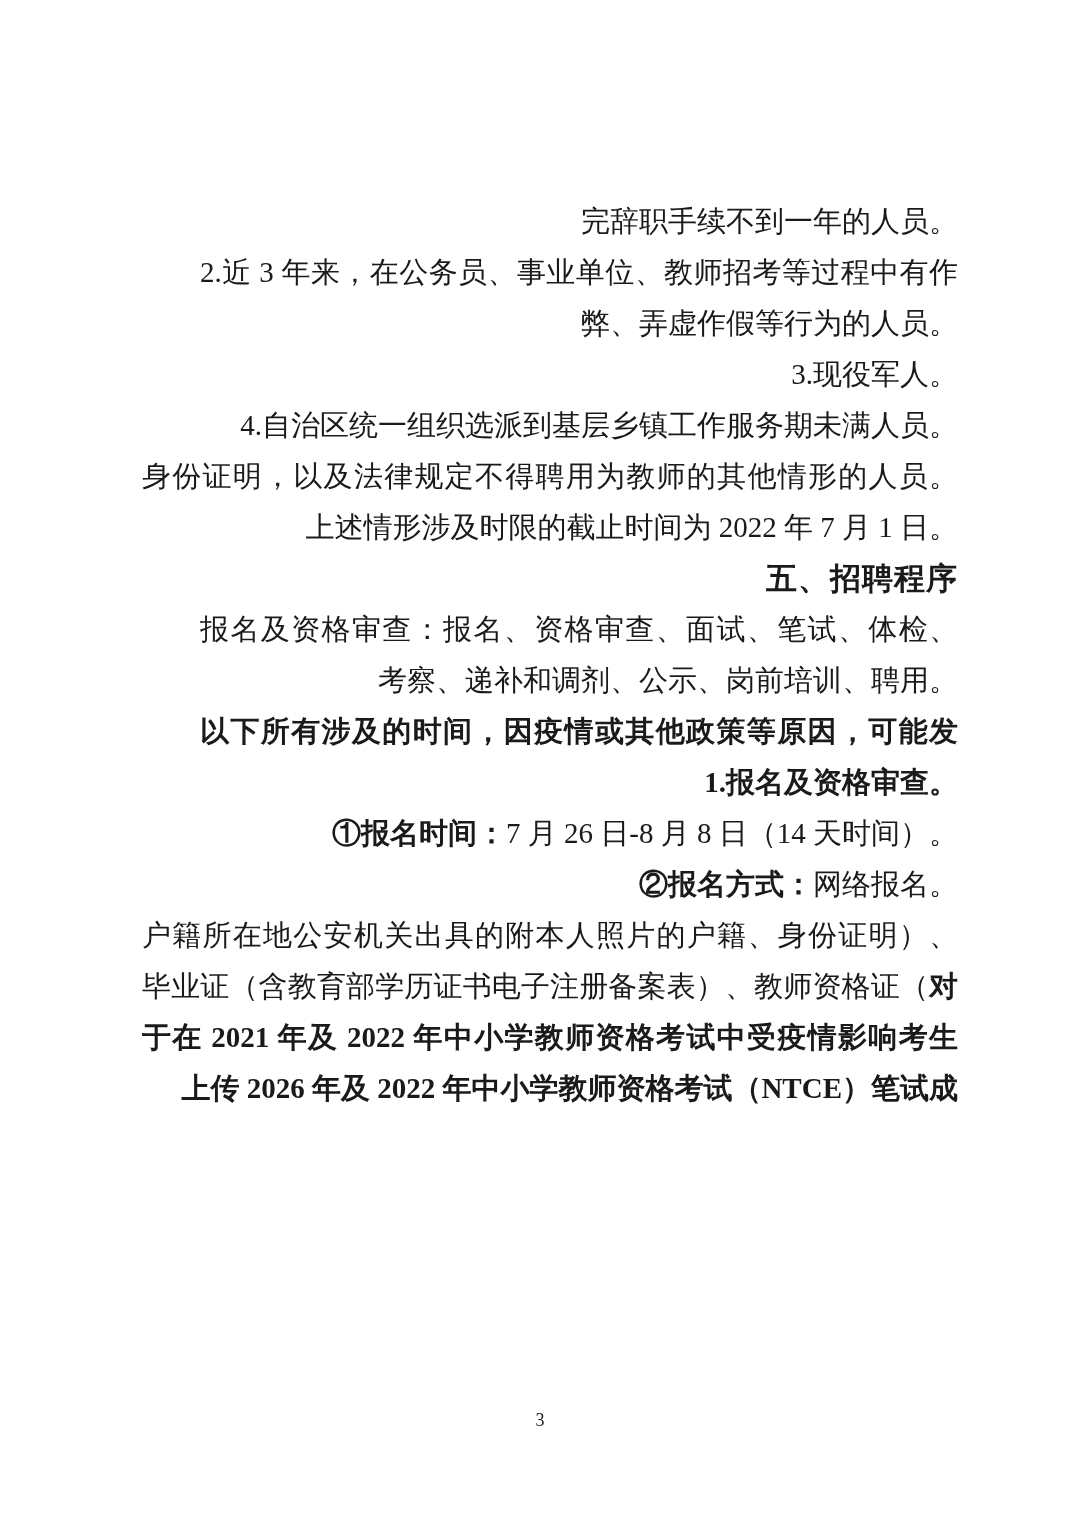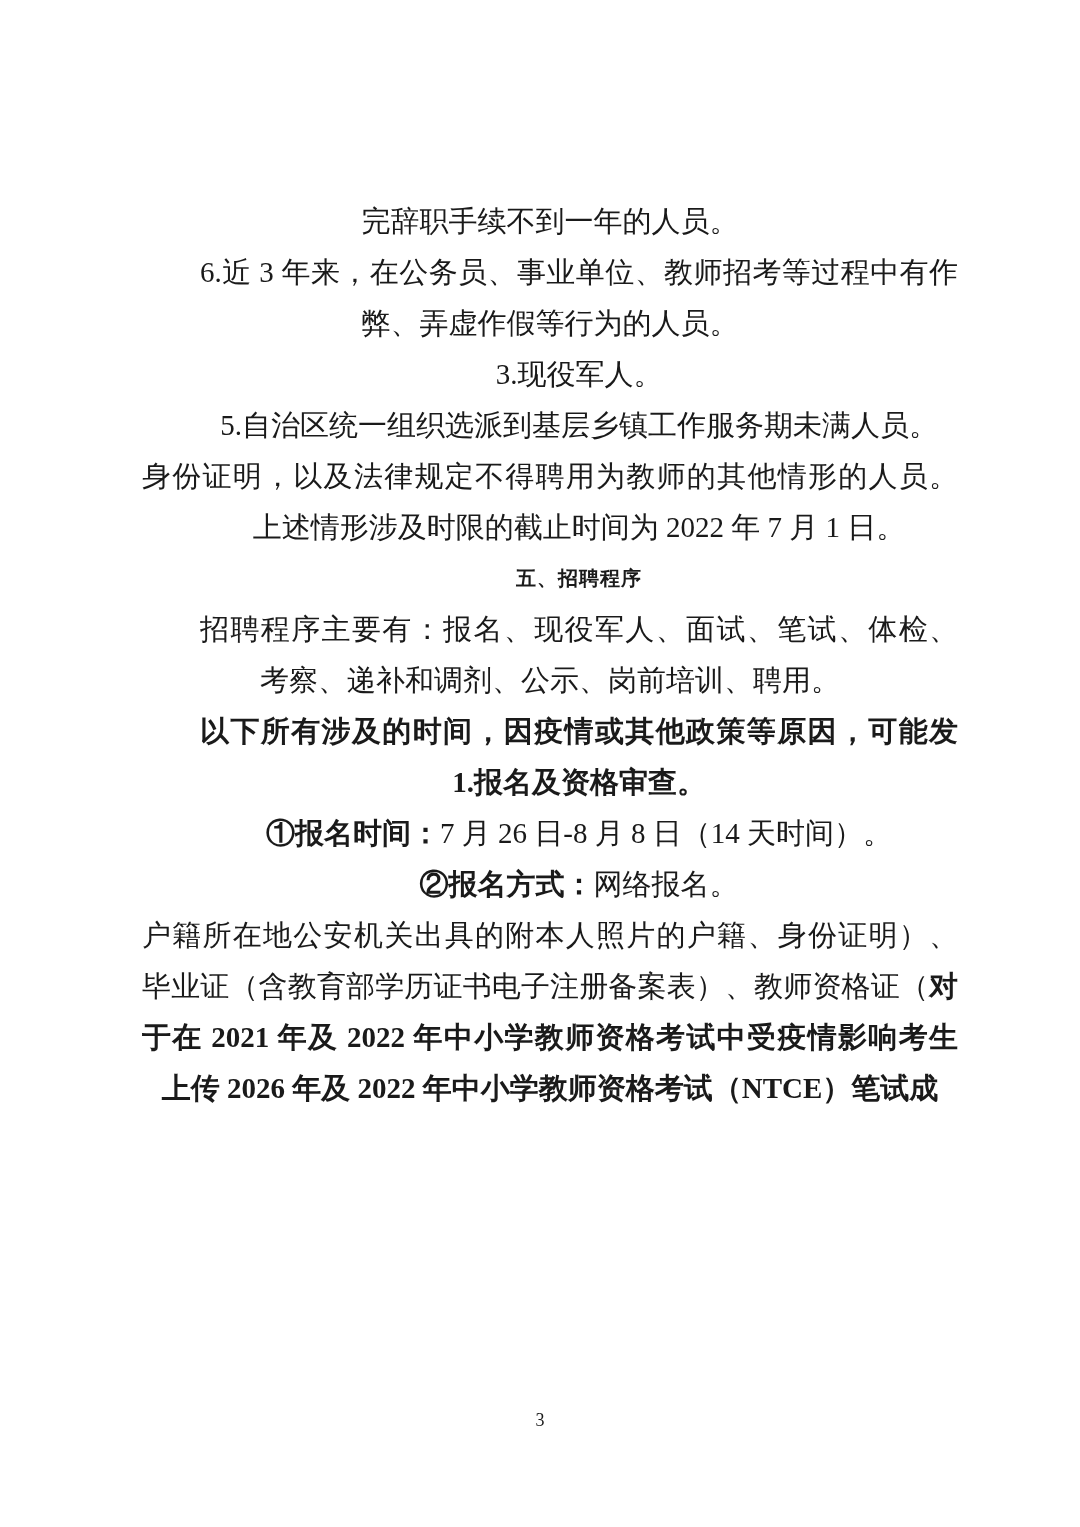--- a/index.html
+++ b/index.html
@@ -19,35 +19,35 @@
   .doc {
     position: absolute;
     left: 142px;
     top: 196px;
     width: 816px;
   }
   .line {
     font-size: 29px;
     height: 51px;
     line-height: 51px;
-    text-align: center;
+    text-align: right;
     white-space: nowrap;
   }
   .line.justify {
     white-space: normal;
     text-align: justify;
     text-align-last: justify;
     text-justify: inter-character;
   }
   .line.indent {
     padding-left: 58px;
   }
   .line.heading {
     font-family: "Liberation Sans", "DejaVu Sans", sans-serif;
-    font-size: 20px;
+    font-size: 31px;
     font-weight: 700;
     letter-spacing: 1px;
   }
   .seg { font-weight: 400; }
   .seg.bold { font-weight: 700; }
   .page-number {
     position: absolute;
     left: 0;
     top: 1408px;
     width: 1080px;
@@ -56,28 +56,28 @@
     line-height: 24px;
     color: #1a1a1a;
   }
 </style>
 </head>
 <body>
 
 <div class="page">
   <div class="doc">
       <div class="line"><span class="seg">完辞职手续不到一年的人员。</span></div>
-      <div class="line indent justify"><span class="seg">6.近 3 年来，在公务员、事业单位、教师招考等过程中有作</span></div>
+      <div class="line indent justify"><span class="seg">2.近 3 年来，在公务员、事业单位、教师招考等过程中有作</span></div>
       <div class="line"><span class="seg">弊、弄虚作假等行为的人员。</span></div>
       <div class="line indent"><span class="seg">3.现役军人。</span></div>
-      <div class="line indent"><span class="seg">5.自治区统一组织选派到基层乡镇工作服务期未满人员。</span></div>
+      <div class="line indent"><span class="seg">4.自治区统一组织选派到基层乡镇工作服务期未满人员。</span></div>
       <div class="line justify"><span class="seg">身份证明，以及法律规定不得聘用为教师的其他情形的人员。</span></div>
       <div class="line indent"><span class="seg">上述情形涉及时限的截止时间为 2022 年 7 月 1 日。</span></div>
       <div class="line indent heading"><span class="seg bold">五、招聘程序</span></div>
-      <div class="line indent justify"><span class="seg">招聘程序主要有：报名、现役军人、面试、笔试、体检、</span></div>
+      <div class="line indent justify"><span class="seg">报名及资格审查：报名、资格审查、面试、笔试、体检、</span></div>
       <div class="line"><span class="seg">考察、递补和调剂、公示、岗前培训、聘用。</span></div>
       <div class="line indent justify"><span class="seg bold">以下所有涉及的时间，因疫情或其他政策等原因，可能发</span></div>
       <div class="line indent"><span class="seg bold">1.报名及资格审查。</span></div>
       <div class="line indent"><span class="seg bold">①报名时间：</span><span class="seg">7 月 26 日-8 月 8 日（14 天时间）。</span></div>
       <div class="line indent"><span class="seg bold">②报名方式：</span><span class="seg">网络报名。</span></div>
       <div class="line justify"><span class="seg">户籍所在地公安机关出具的附本人照片的户籍、身份证明）、</span></div>
       <div class="line justify"><span class="seg">毕业证（含教育部学历证书电子注册备案表）、教师资格证（</span><span class="seg bold">对</span></div>
       <div class="line justify"><span class="seg bold">于在 2021 年及 2022 年中小学教师资格考试中受疫情影响考生</span></div>
       <div class="line"><span class="seg bold">上传 2026 年及 2022 年中小学教师资格考试（NTCE）笔试成</span></div>
     </div>

